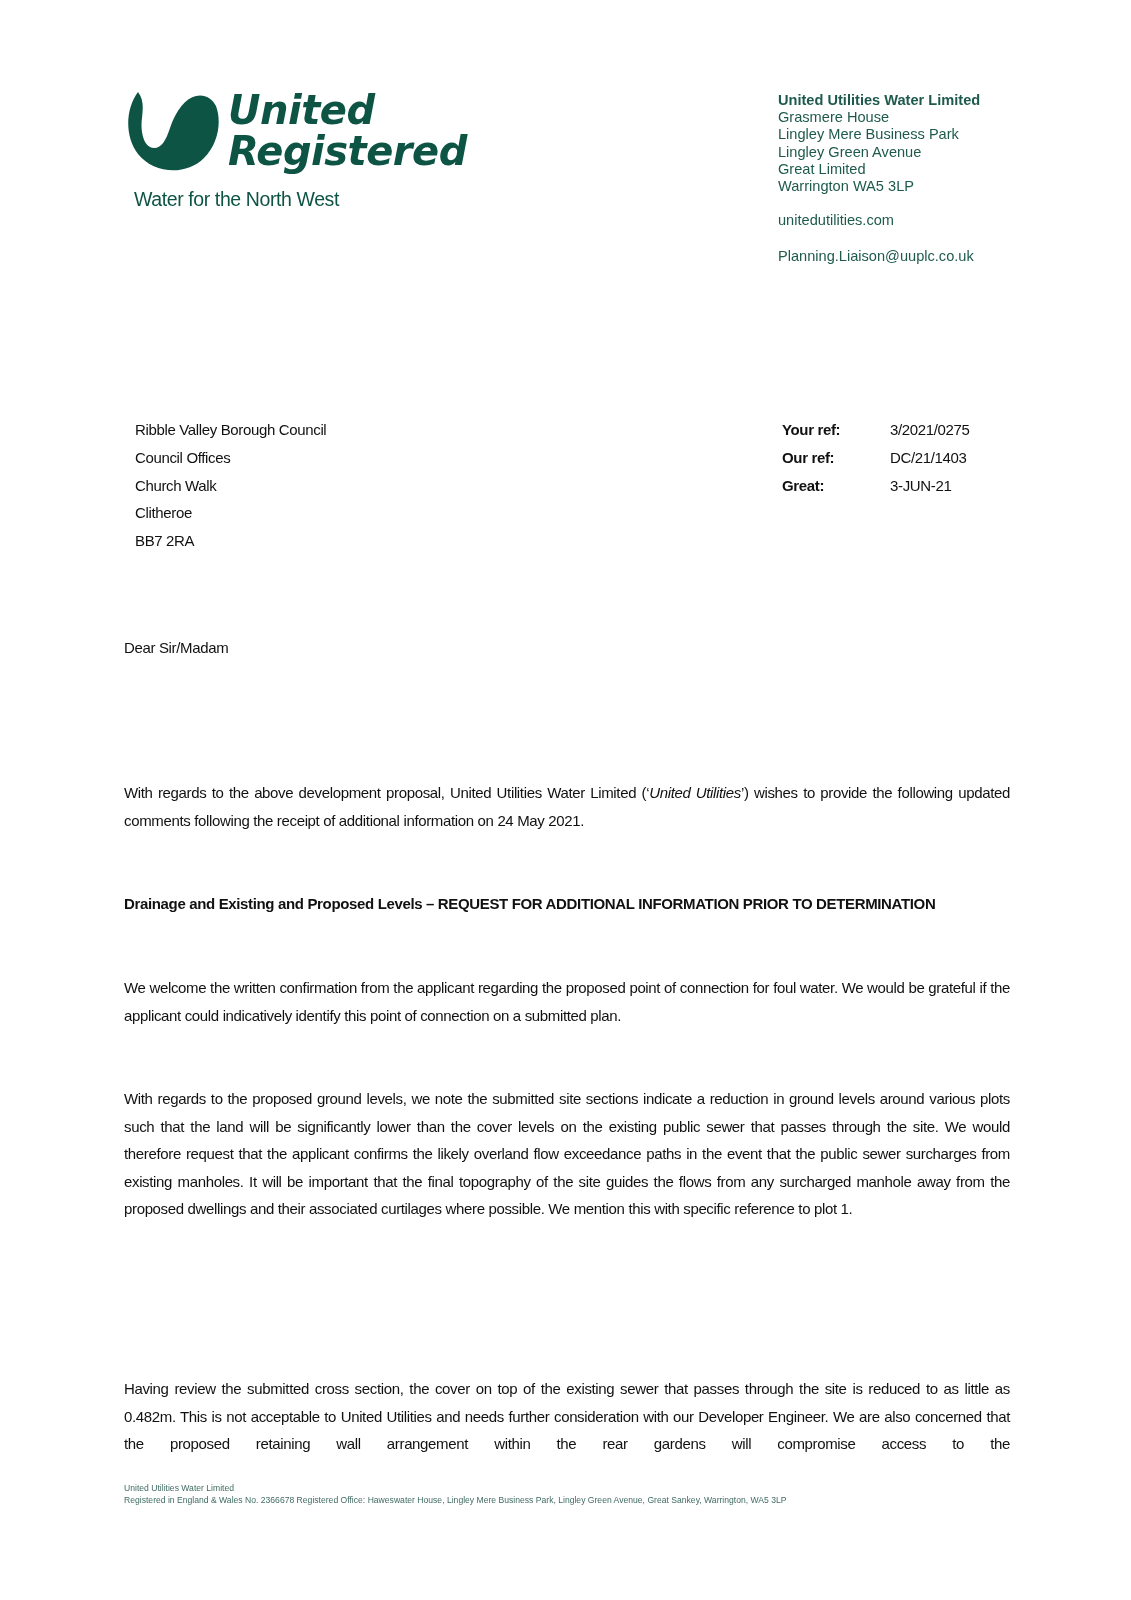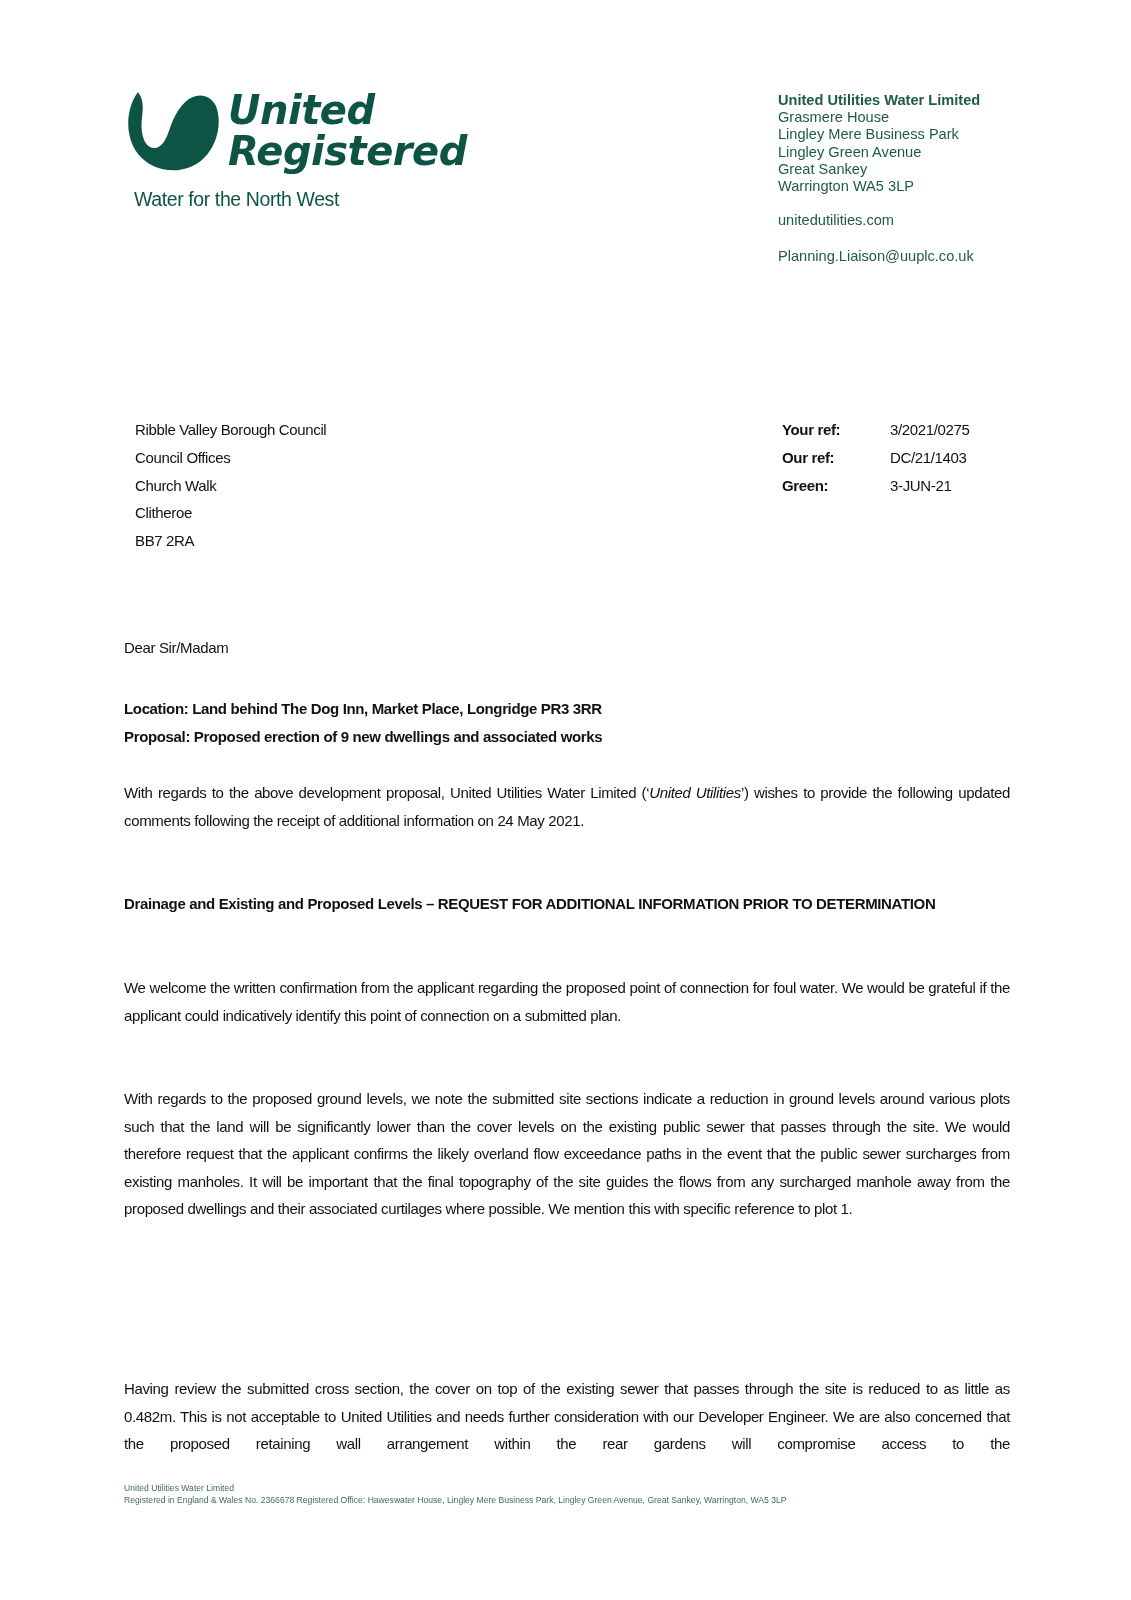--- a/index.html
+++ b/index.html
@@ -62,21 +62,21 @@
     <div class="logo-word l1">United</div>
     <div class="logo-word l2">Registered</div>
     <div class="logo-tag">Water for the North West</div>
   </div>
 
   <div class="company">
     <div class="name">United Utilities Water Limited</div>
     <div>Grasmere House</div>
     <div>Lingley Mere Business Park</div>
     <div>Lingley Green Avenue</div>
-    <div>Great Sankey</div>
+    <div>Great Limited</div>
     <div>Warrington WA5 3LP</div>
     <div class="gap1">unitedutilities.com</div>
     <div class="gap2">Planning.Liaison@uuplc.co.uk</div>
   </div>
 
   <div class="recipient txt">
     <div>Ribble Valley Borough Council</div>
     <div>Council Offices</div>
     <div>Church Walk</div>
     <div>Clitheroe</div>
@@ -86,31 +86,27 @@
   <div class="refs txt">
     <div class="row">
       <span class="lbl">Your ref:</span>
       <span>3/2021/0275</span>
     </div>
     <div class="row">
       <span class="lbl">Our ref:</span>
       <span>DC/21/1403</span>
     </div>
     <div class="row">
-      <span class="lbl">Green:</span>
+      <span class="lbl">Great:</span>
       <span>3-JUN-21</span>
     </div>
   </div>
 
   <div class="salutation txt">Dear Sir/Madam</div>
 
-  <div class="subject txt">
-    <div>Location: Land behind The Dog Inn, Market Place, Longridge PR3 3RR</div>
-    <div>Proposal: Proposed erection of 9 new dwellings and associated works</div>
-  </div>
 
   <p class="para txt p-intro"><span>With regards to the above development proposal, United Utilities Water Limited (‘</span><em>United Utilities</em><span>’) wishes to provide the following updated comments following the receipt of additional information on 24 May 2021.</span></p>
 
   <p class="para txt p-1">We welcome the written confirmation from the applicant regarding the proposed point of connection for foul water.  We would be grateful if the applicant could indicatively identify this point of connection on a submitted plan.</p>
 
   <p class="para txt p-heading">Drainage and Existing and Proposed Levels – REQUEST FOR ADDITIONAL INFORMATION PRIOR TO DETERMINATION</p>
   <p class="para txt p-2">With regards to the proposed ground levels, we note the submitted site sections indicate a reduction in ground levels around various plots such that the land will be significantly lower than the cover levels on the existing public sewer that passes through the site.  We would therefore request that the applicant confirms the likely overland flow exceedance paths in the event that the public sewer surcharges from existing manholes.  It will be important that the final topography of the site guides the flows from any surcharged manhole away from the proposed dwellings and their associated curtilages where possible. We mention this with specific reference to plot 1.</p>
   <p class="para txt p-3 cont">Having review the submitted cross section, the cover on top of the existing sewer that passes through the site is reduced to as little as 0.482m.   This is not acceptable to United Utilities and needs further consideration with our Developer Engineer. We are also concerned that the proposed retaining wall arrangement within the rear gardens will compromise access to the</p>
 
   <div class="footer">

